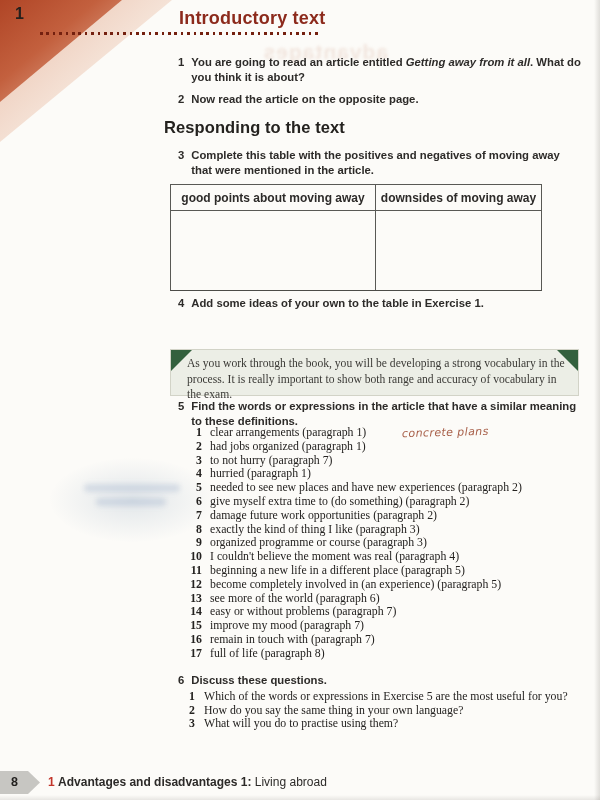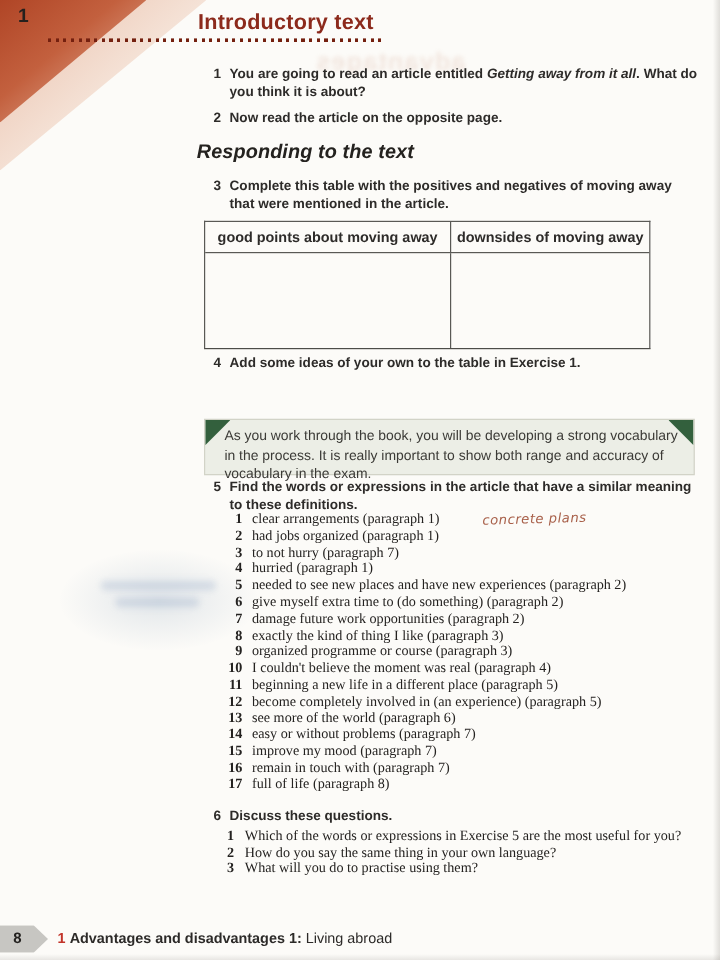--- a/index.html
+++ b/index.html
@@ -26,48 +26,48 @@
   .oval-ghost .bar{position:absolute;left:34px;height:8px;border-radius:4px;
     background:rgba(148,168,198,.30);filter:blur(2.5px);}
   .oval-ghost .bar1{top:26px;width:96px;}
   .oval-ghost .bar2{top:40px;width:70px;left:46px;}
   
   .edge-right{position:absolute;right:0;top:0;width:6px;height:100%;
     background:linear-gradient(to right,rgba(0,0,0,0),rgba(110,105,98,.20));}
   .edge-bottom{position:absolute;left:0;bottom:0;width:100%;height:5px;
     background:linear-gradient(to bottom,rgba(0,0,0,0),rgba(110,105,98,.14));}
   
-  .page-title{position:absolute;left:165px;top:8px;font-size:18px;font-weight:bold;
+  .page-title{position:absolute;left:179px;top:8px;font-size:18px;font-weight:bold;
     color:#8c2a1c;letter-spacing:.2px;}
   .dotted-line{position:absolute;left:40px;top:32px;width:280px;height:3px;
     background-image:repeating-linear-gradient(to right,#74200f 0 2.6px,transparent 2.6px 6.4px);}
   
   .ex{position:absolute;left:178px;width:404px;display:flex;gap:7px;
     font-weight:bold;font-size:11.3px;line-height:15px;color:#2d2b29;}
   .ex .num{flex:0 0 auto;}
   .section-h{position:absolute;left:164px;font-size:16.5px;font-weight:bold;
-    color:#24221f;letter-spacing:.1px;font-style:italic;}
+    color:#24221f;letter-spacing:.1px;}
   
   .fill-table{position:absolute;left:170px;top:184px;width:370px;
     border:1px solid #595955;border-bottom:1.4px solid #4c4c48;}
   .fill-table .hrow{display:flex;border-bottom:1px solid #595955;}
   .fill-table .hcell{height:25px;display:flex;align-items:center;justify-content:center;
     font-weight:bold;font-size:12px;color:#2d2b29;}
   .fill-table .brow{display:flex;}
   .fill-table .bcell{height:79px;}
   .fill-table .c1{width:204px;border-right:1px solid #595955;}
   .fill-table .c2{flex:1;}
   
   .tip-box{position:absolute;left:170px;top:349px;width:407px;height:45px;
     background:#eceee6;border:1px solid #d2d3c7;}
   .tip-box .corner{position:absolute;top:0;width:21px;height:21px;background:#33603d;}
   .tip-box .corner.tl{left:0;clip-path:polygon(0 0,100% 0,0 100%);}
   .tip-box .corner.tr{right:0;clip-path:polygon(0 0,100% 0,100% 100%);}
   .tip-box .tip-text{padding:6px 12px 0 16px;
-    font-family:Liberation Sans, sans-serif;font-size:11.6px;line-height:15.5px;color:#3b3a36;}
+    font-family:Liberation Serif, serif;font-size:11.6px;line-height:15.5px;color:#3b3a36;}
   
   .vocab-list{position:absolute;left:183px;top:426px;width:404px;
     font-family:"Liberation Serif",serif;font-size:11.8px;line-height:13.8px;color:#242220;}
   .vrow{display:flex;}
   .vrow .vnum{flex:0 0 19px;text-align:right;margin-right:8px;font-weight:bold;}
   .annotation{margin-left:36px;color:#a8604a;font-family:"DejaVu Sans",sans-serif;
     font-style:italic;font-size:11px;letter-spacing:.4px;
     display:inline-block;transform:rotate(-1.6deg);}
   
   .q-list{position:absolute;left:183px;top:690px;width:410px;

